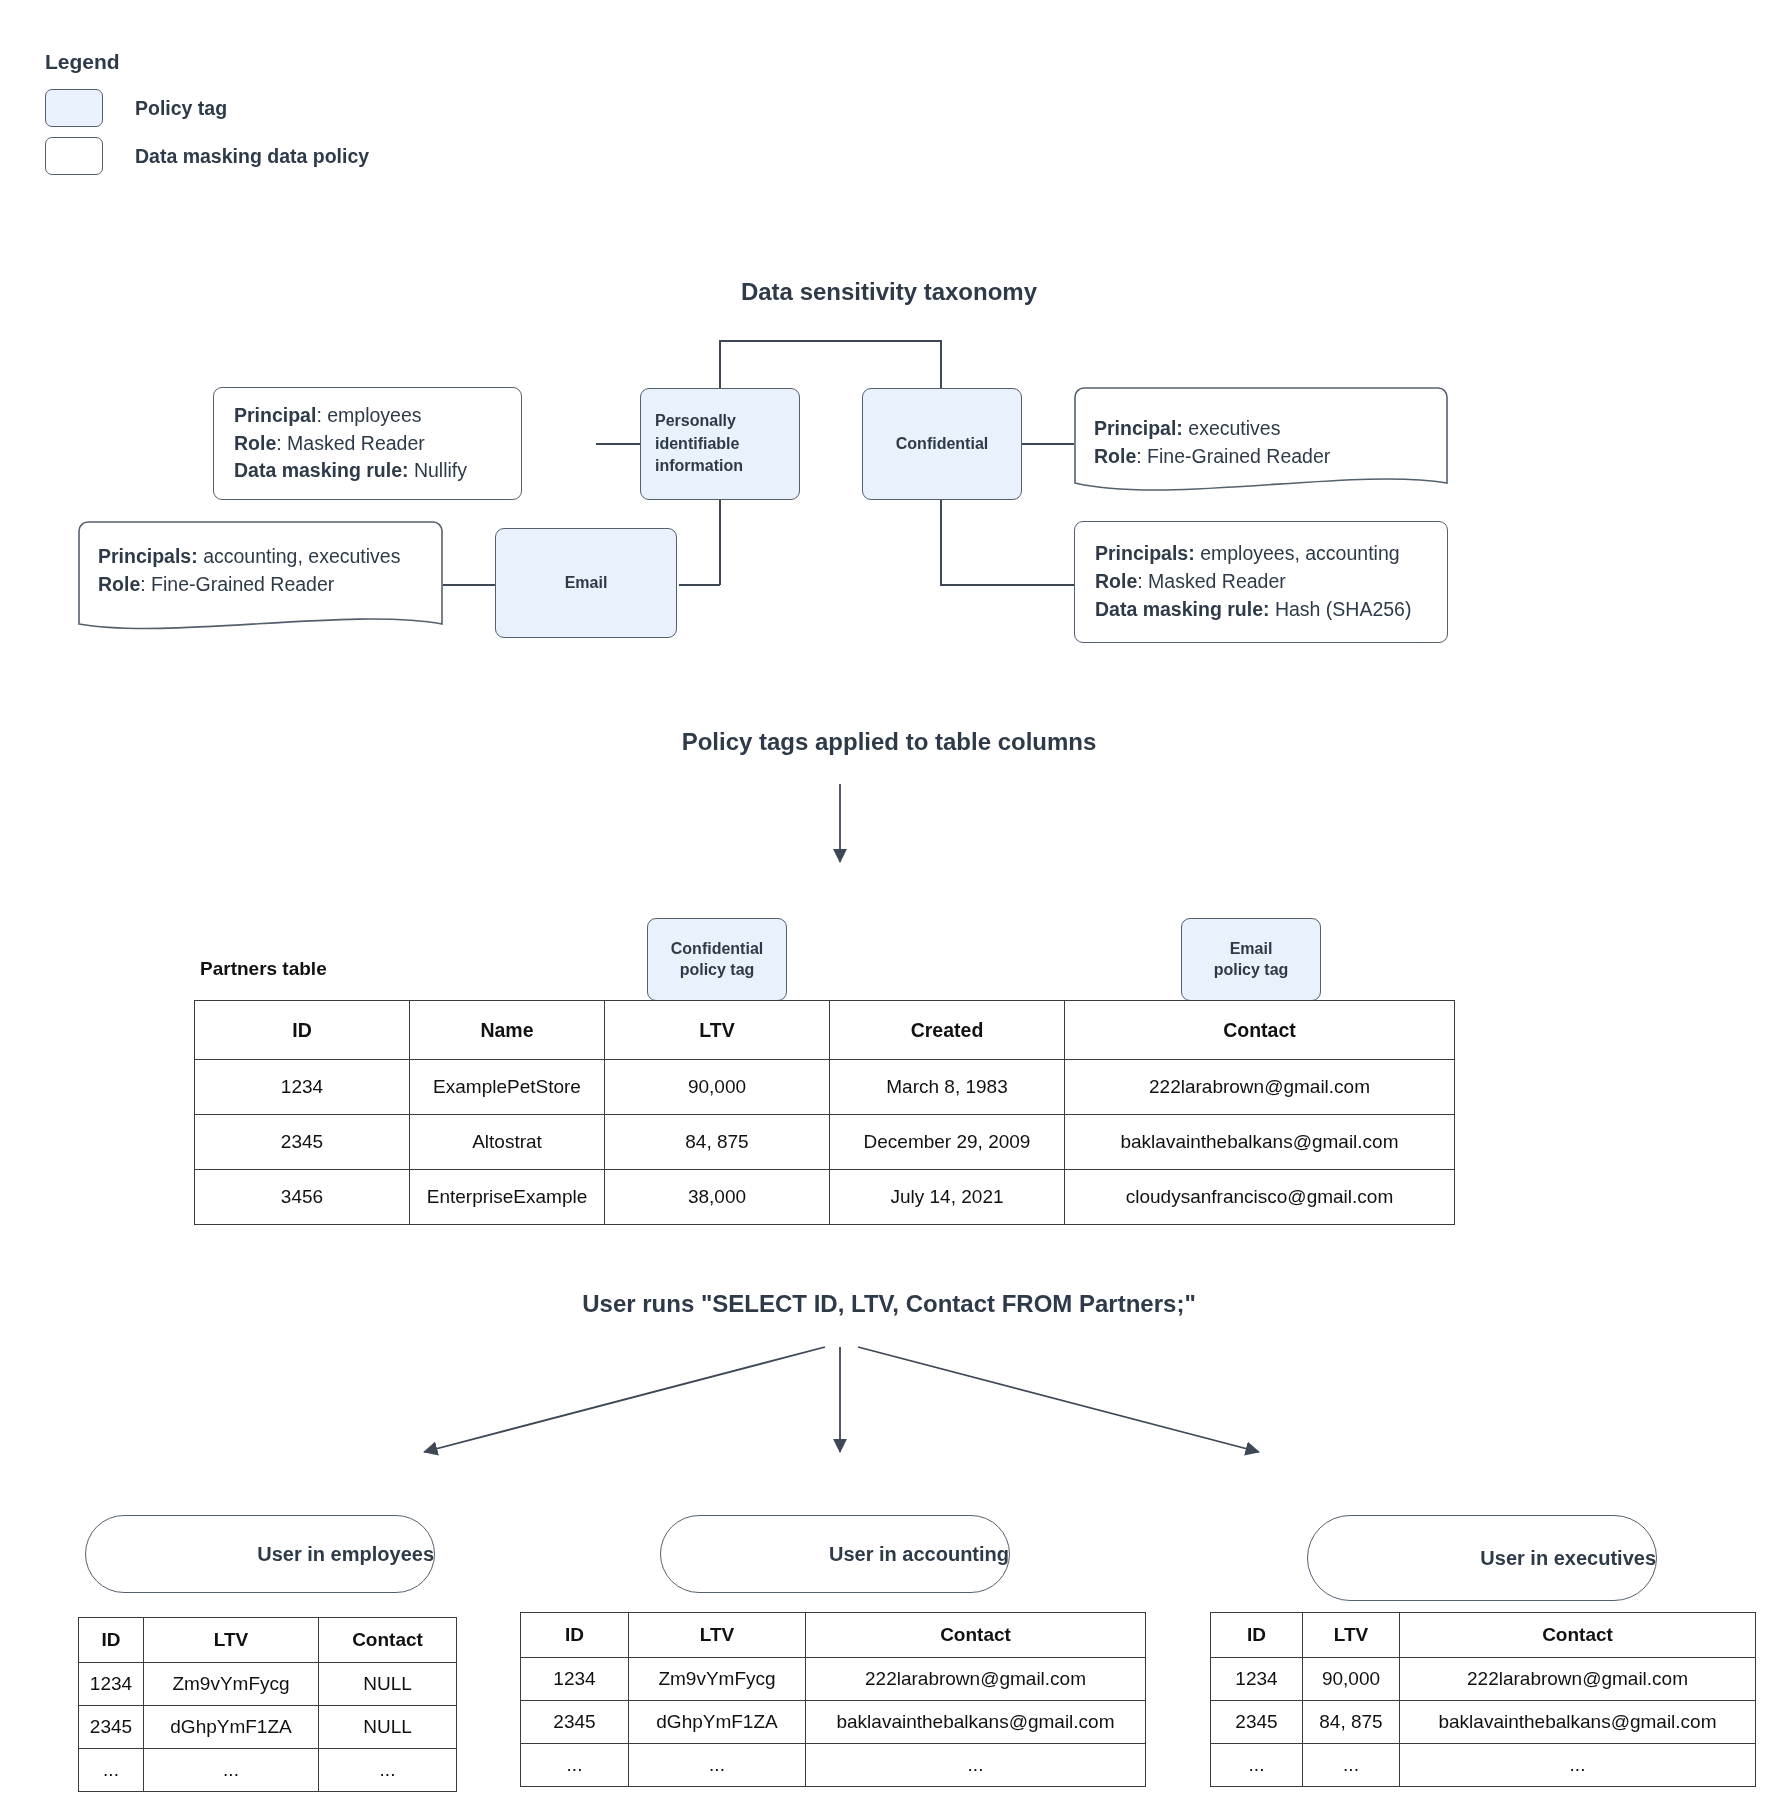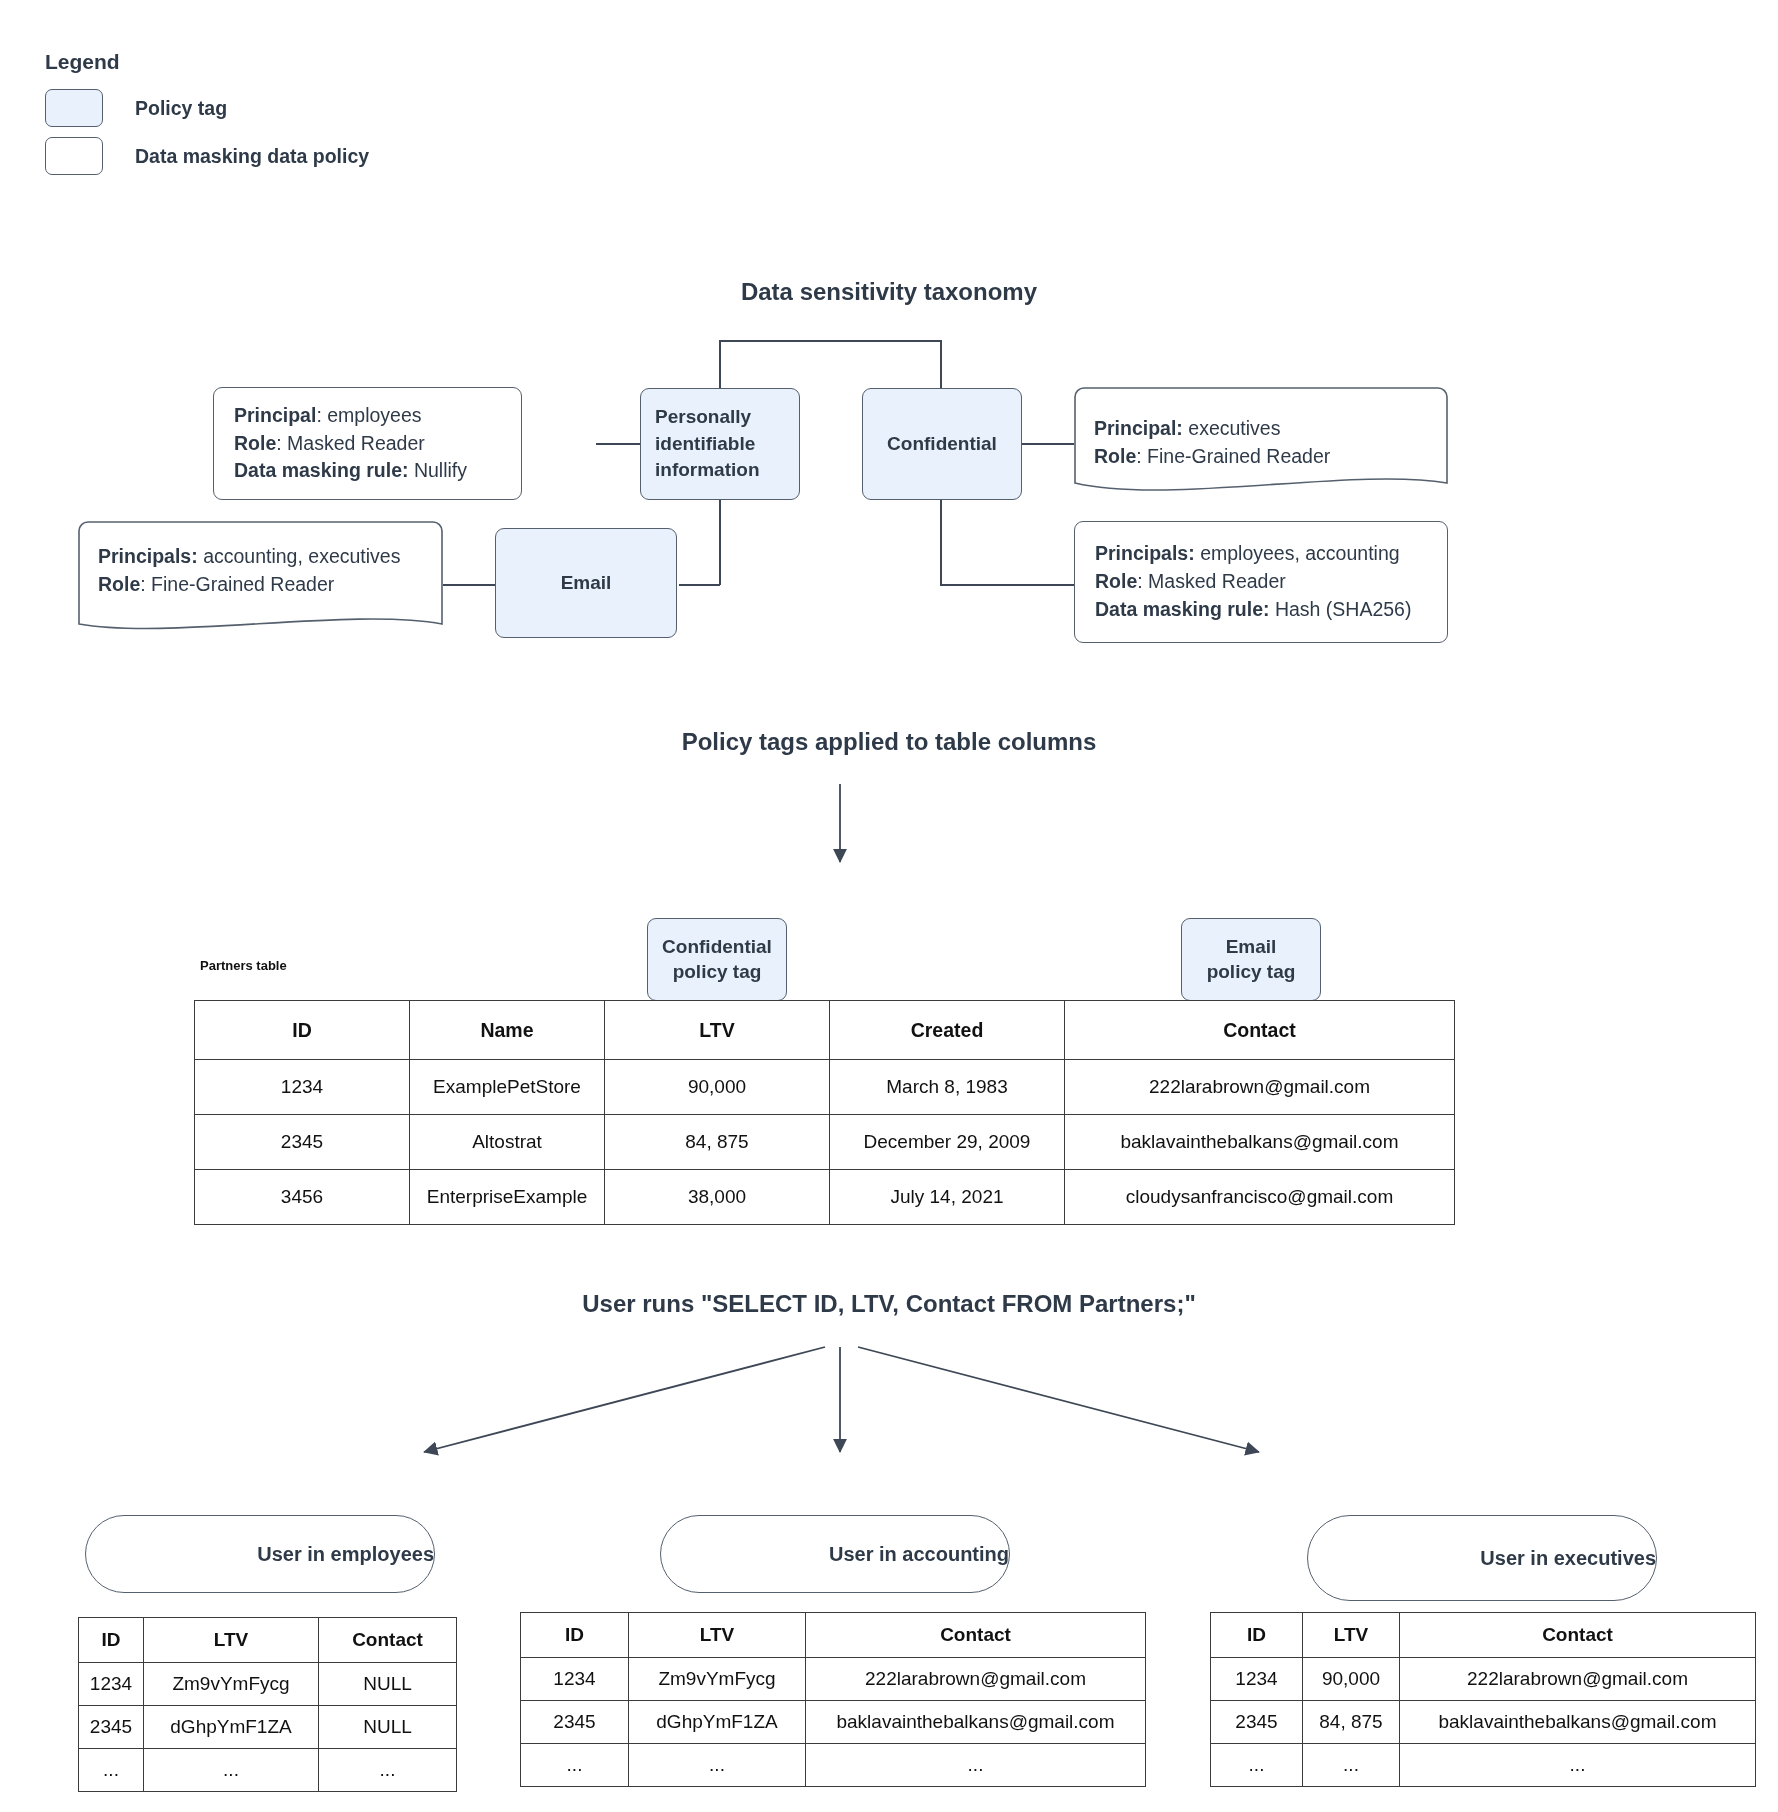--- a/index.html
+++ b/index.html
@@ -70,21 +70,21 @@
     background: #ffffff;
     display: flex;
     align-items: center;
     line-height: 1.42;
   }
   .node.tag {
     background: #e8f1fc;
     justify-content: center;
     text-align: center;
     font-weight: bold;
-    font-size: 19px;
+    font-size: 16px;
     align-items: center;
   }
   .node.policy {
     padding: 0 20px;
     font-size: 19.5px;
   }
   .node.policy b { font-weight: bold; }
 
   
   .doc-node {
@@ -128,21 +128,21 @@
   #partners-table { font-size: 19px; }
   #partners-table th { height: 56px; font-size: 19.5px; }
   #partners-table td { height: 52px; }
 
   
   .result-table { font-size: 19px; }
   .result-table th { height: 42px; font-size: 19px; }
   .result-table td { height: 40px; }
 
   .table-caption {
-    font-size: 13px;
+    font-size: 19px;
     font-weight: bold;
     color: #111111;
     white-space: nowrap;
   }
 
   
   .ellipse {
     box-sizing: border-box;
     border: 1.6px solid #55606e;
     border-radius: 999px;

